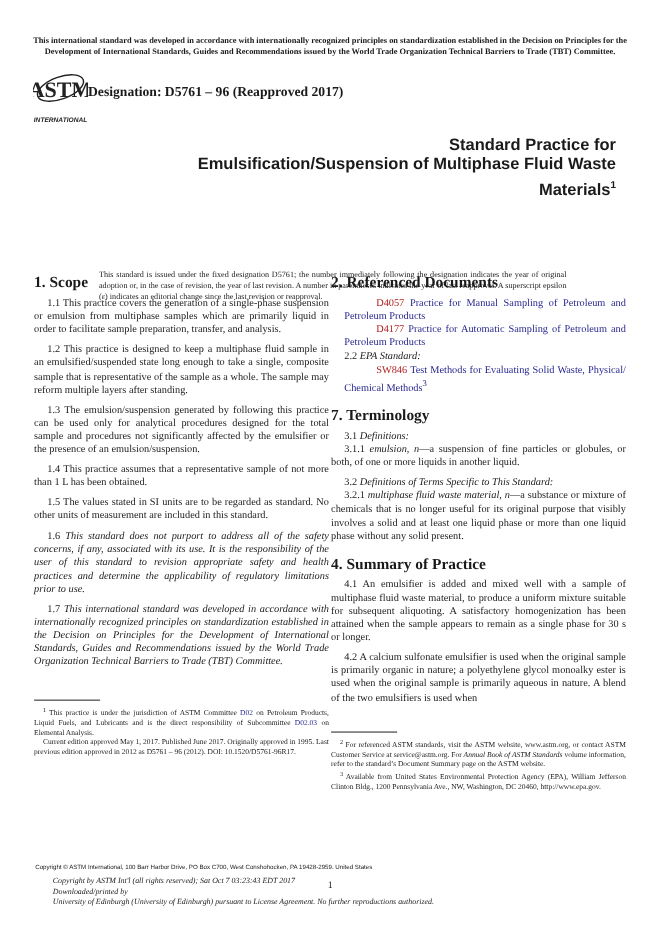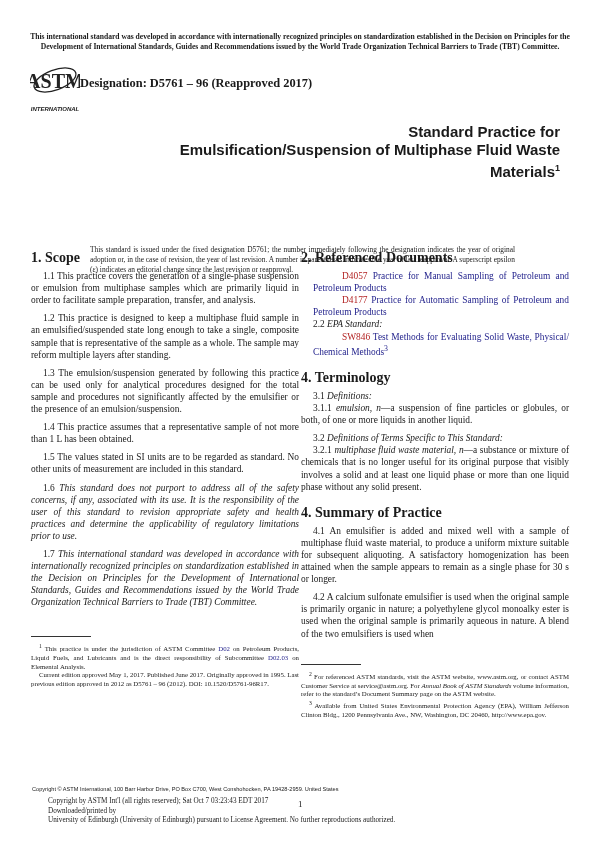--- a/index.html
+++ b/index.html
@@ -21,21 +21,21 @@
   .it { font-style:italic; }
   .ref { padding-left:12px; text-indent:-12px; margin:0; text-align:justify; }
   .ref .code { color:#b22222;margin-left:41px; }
   .ref .rtitle { color:#1f1f8a; }
   .sub { margin:0 0 0 12px; }
   .link { color:#1f1f8a; }
   .fnrule { width:60px; border-top:1px solid #333; margin:0 0 5px 0; }
   .fn { font-size:6.8px; line-height:8.6px; text-align:justify; }
   .fn p { text-indent:8px; margin:0; }
   .footer1 { top:786px; left:32px; font-family:"Liberation Sans", sans-serif; font-size:5.6px; }
-  .footer2 { top:797px; left:48px; font-size:7.2px; line-height:9.5px; }
+  .footer2 { top:797px; left:48px; font-size:7.2px; line-height:9.5px;font-style:italic; }
   .pagenum { top:799px; left:298px; font-size:9px; }
 </style>
 </head>
 <body>
 
 <div class="abs notice">This international standard was developed in accordance with internationally recognized principles on standardization established in the Decision on Principles for the Development of International Standards, Guides and Recommendations issued by the World Trade Organization Technical Barriers to Trade (TBT) Committee.</div>
 
 <div class="abs logo">
   <svg width="50" height="60" viewBox="0 0 50 60">
     <ellipse cx="25" cy="24" rx="22" ry="10" fill="none" stroke="#222" stroke-width="1.3" transform="rotate(-20 25 24)"></ellipse>
@@ -71,21 +71,21 @@
   </div>
 </div>
 
 <div class="abs col right">
   <h2>2. Referenced Documents</h2>
   <div class="ref"><span class="code">D4057</span> <span class="rtitle">Practice for Manual Sampling of Petroleum and Petroleum Products</span></div>
   <div class="ref"><span class="code">D4177</span> <span class="rtitle">Practice for Automatic Sampling of Petroleum and Petroleum Products</span></div>
   <div class="sub"><span>2.2 </span><span class="it">EPA Standard:</span></div>
   <div class="ref" style="margin-bottom:8px"><span class="code">SW846</span> <span class="rtitle">Test Methods for Evaluating Solid Waste, Physical/ Chemical Methods</span><sup class="rtitle">3</sup></div>
 
-  <h2>4. Terminology</h2>
+  <h2>7. Terminology</h2>
   <p class="sub ni" style="margin-bottom:0"><span>3.1 </span><span class="it">Definitions:</span></p>
   <p><span>3.1.1 </span><span class="it">emulsion, n</span><span>—a suspension of fine particles or globules, or both, of one or more liquids in another liquid.</span></p>
   <p class="sub ni" style="margin-bottom:0"><span>3.2 </span><span class="it">Definitions of Terms Specific to This Standard:</span></p>
   <p style="margin-bottom:8px"><span>3.2.1 </span><span class="it">multiphase fluid waste material, n</span><span>—a substance or mixture of chemicals that is no longer useful for its original purpose that visibly involves a solid and at least one liquid phase or more than one liquid phase without any solid present.</span></p>
 
   <h2>4. Summary of Practice</h2>
   <p>4.1 An emulsifier is added and mixed well with a sample of multiphase fluid waste material, to produce a uniform mixture suitable for subsequent aliquoting. A satisfactory homogenization has been attained when the sample appears to remain as a single phase for 30 s or longer.</p>
   <p style="margin-bottom:24px">4.2 A calcium sulfonate emulsifier is used when the original sample is primarily organic in nature; a polyethylene glycol monoalky ester is used when the original sample is primarily aqueous in nature. A blend of the two emulsifiers is used when</p>
 
   <div class="fnrule"></div>

